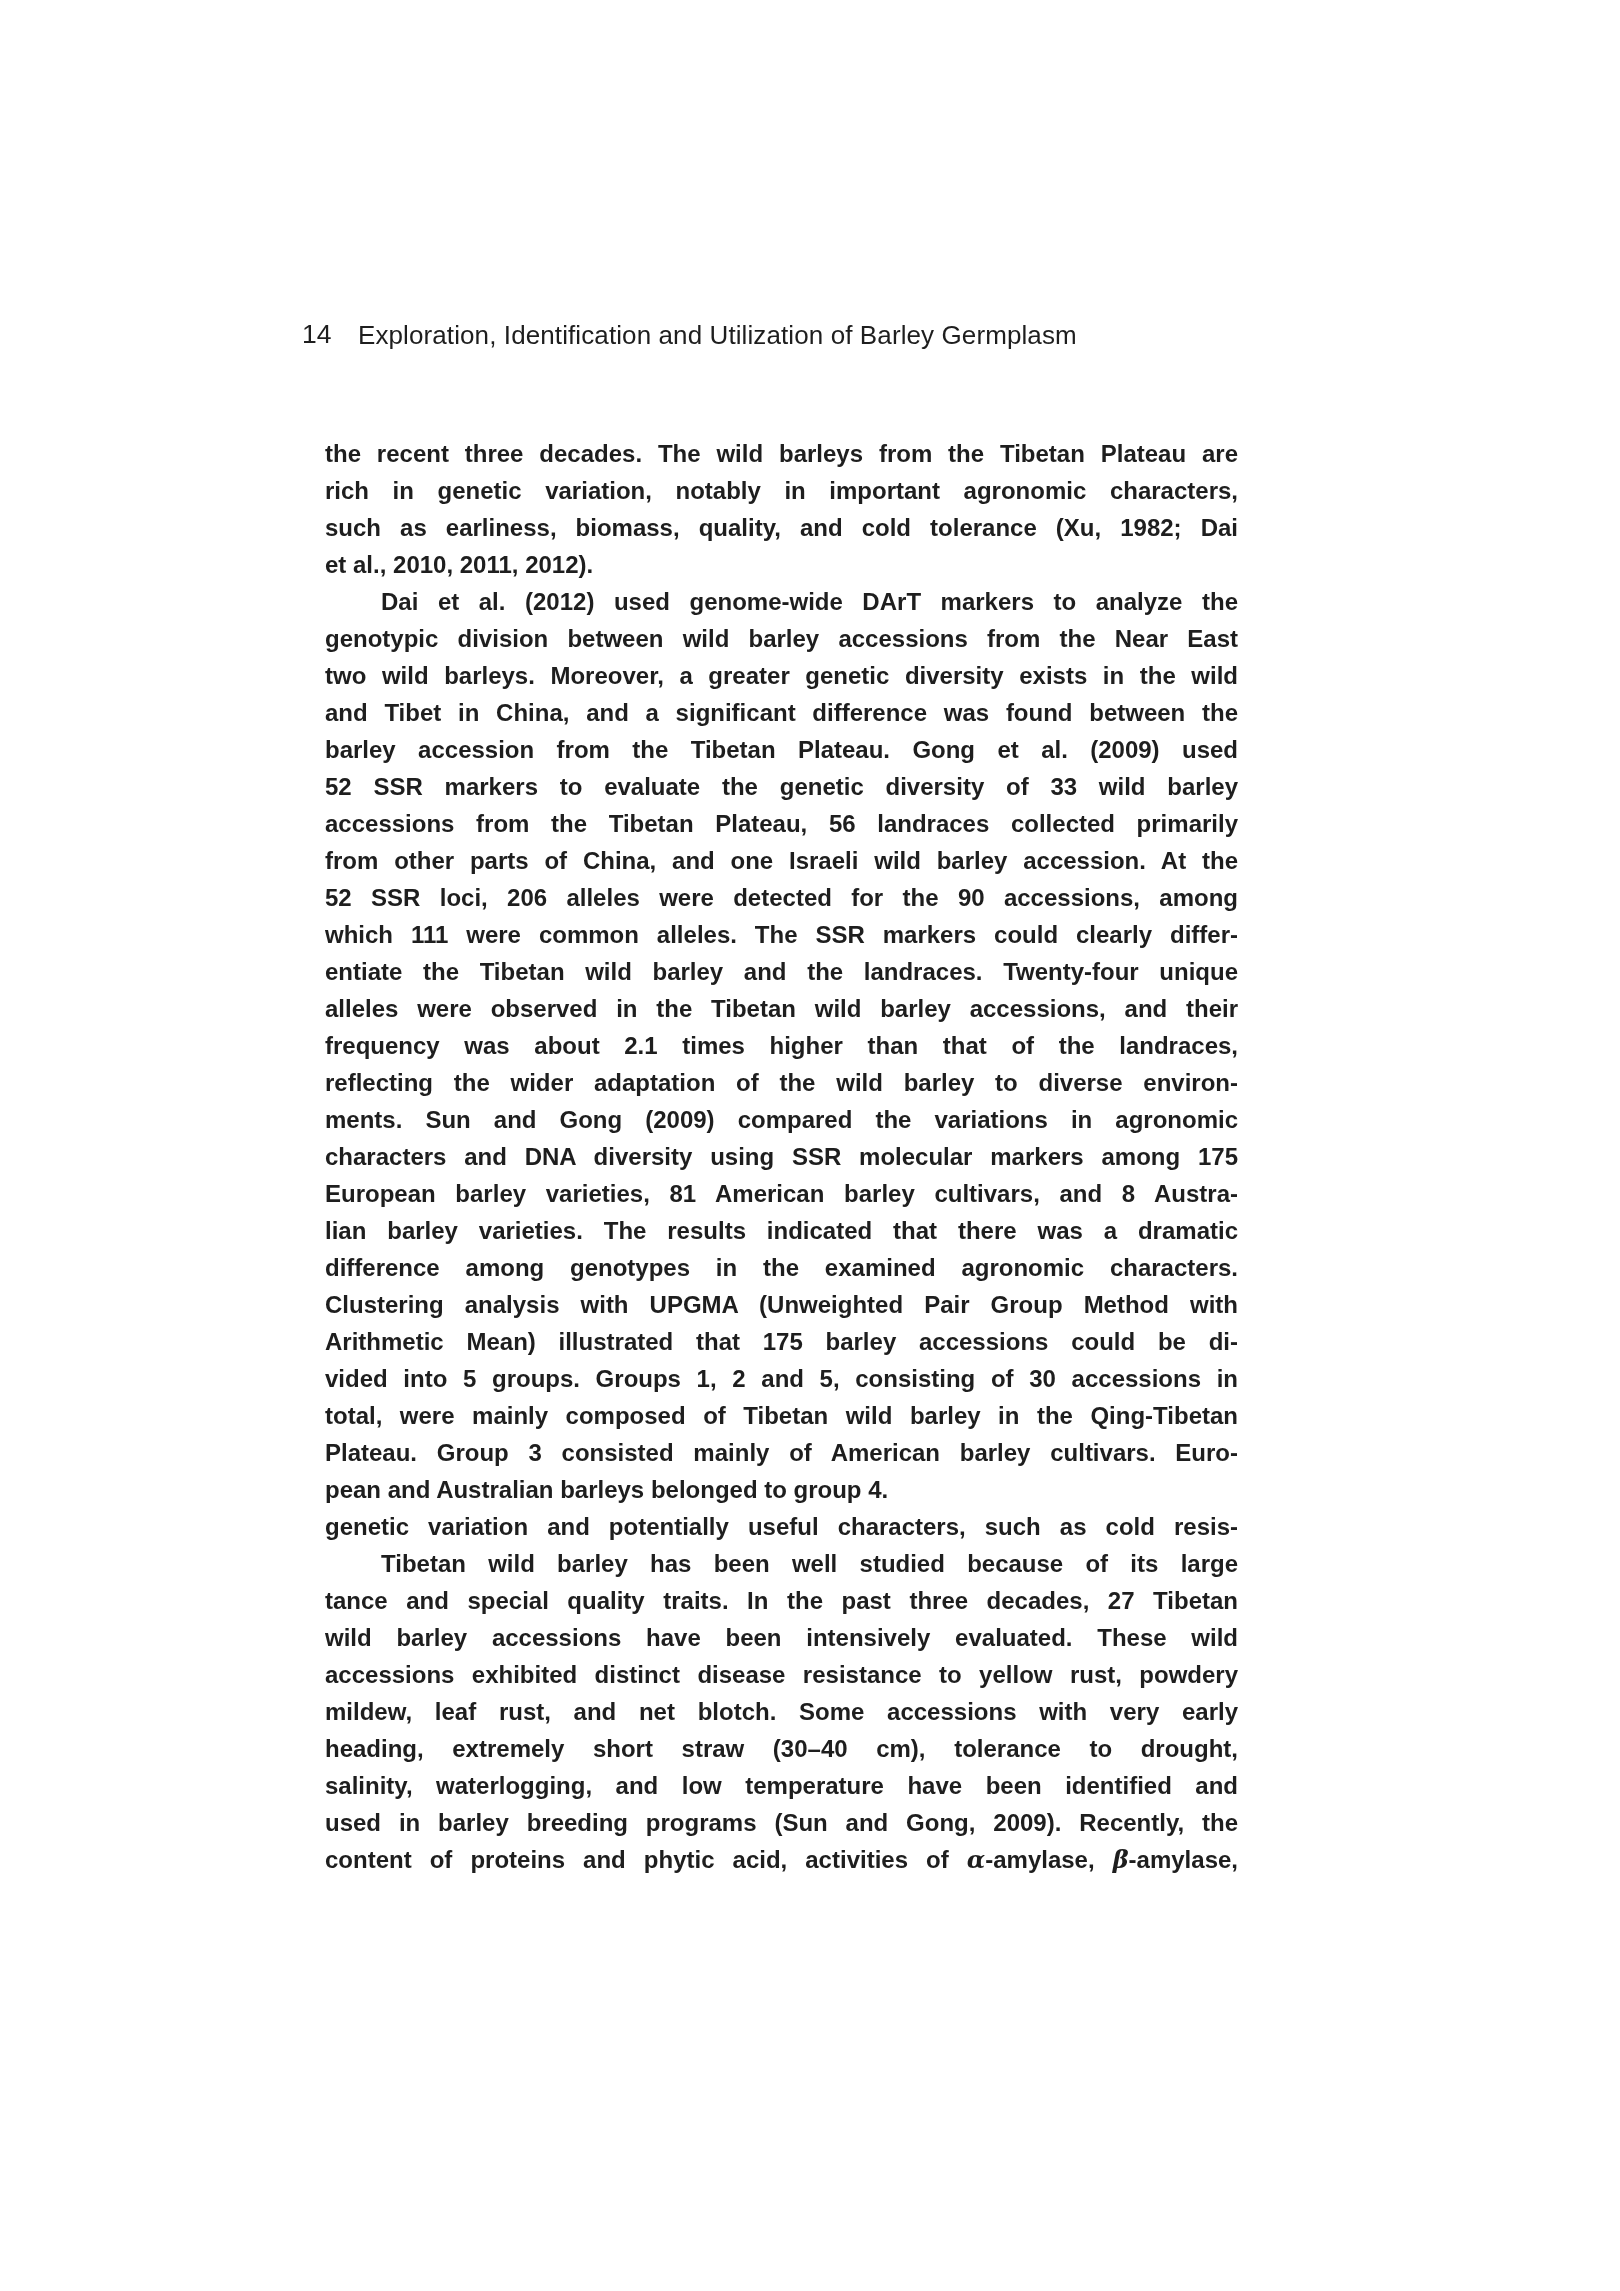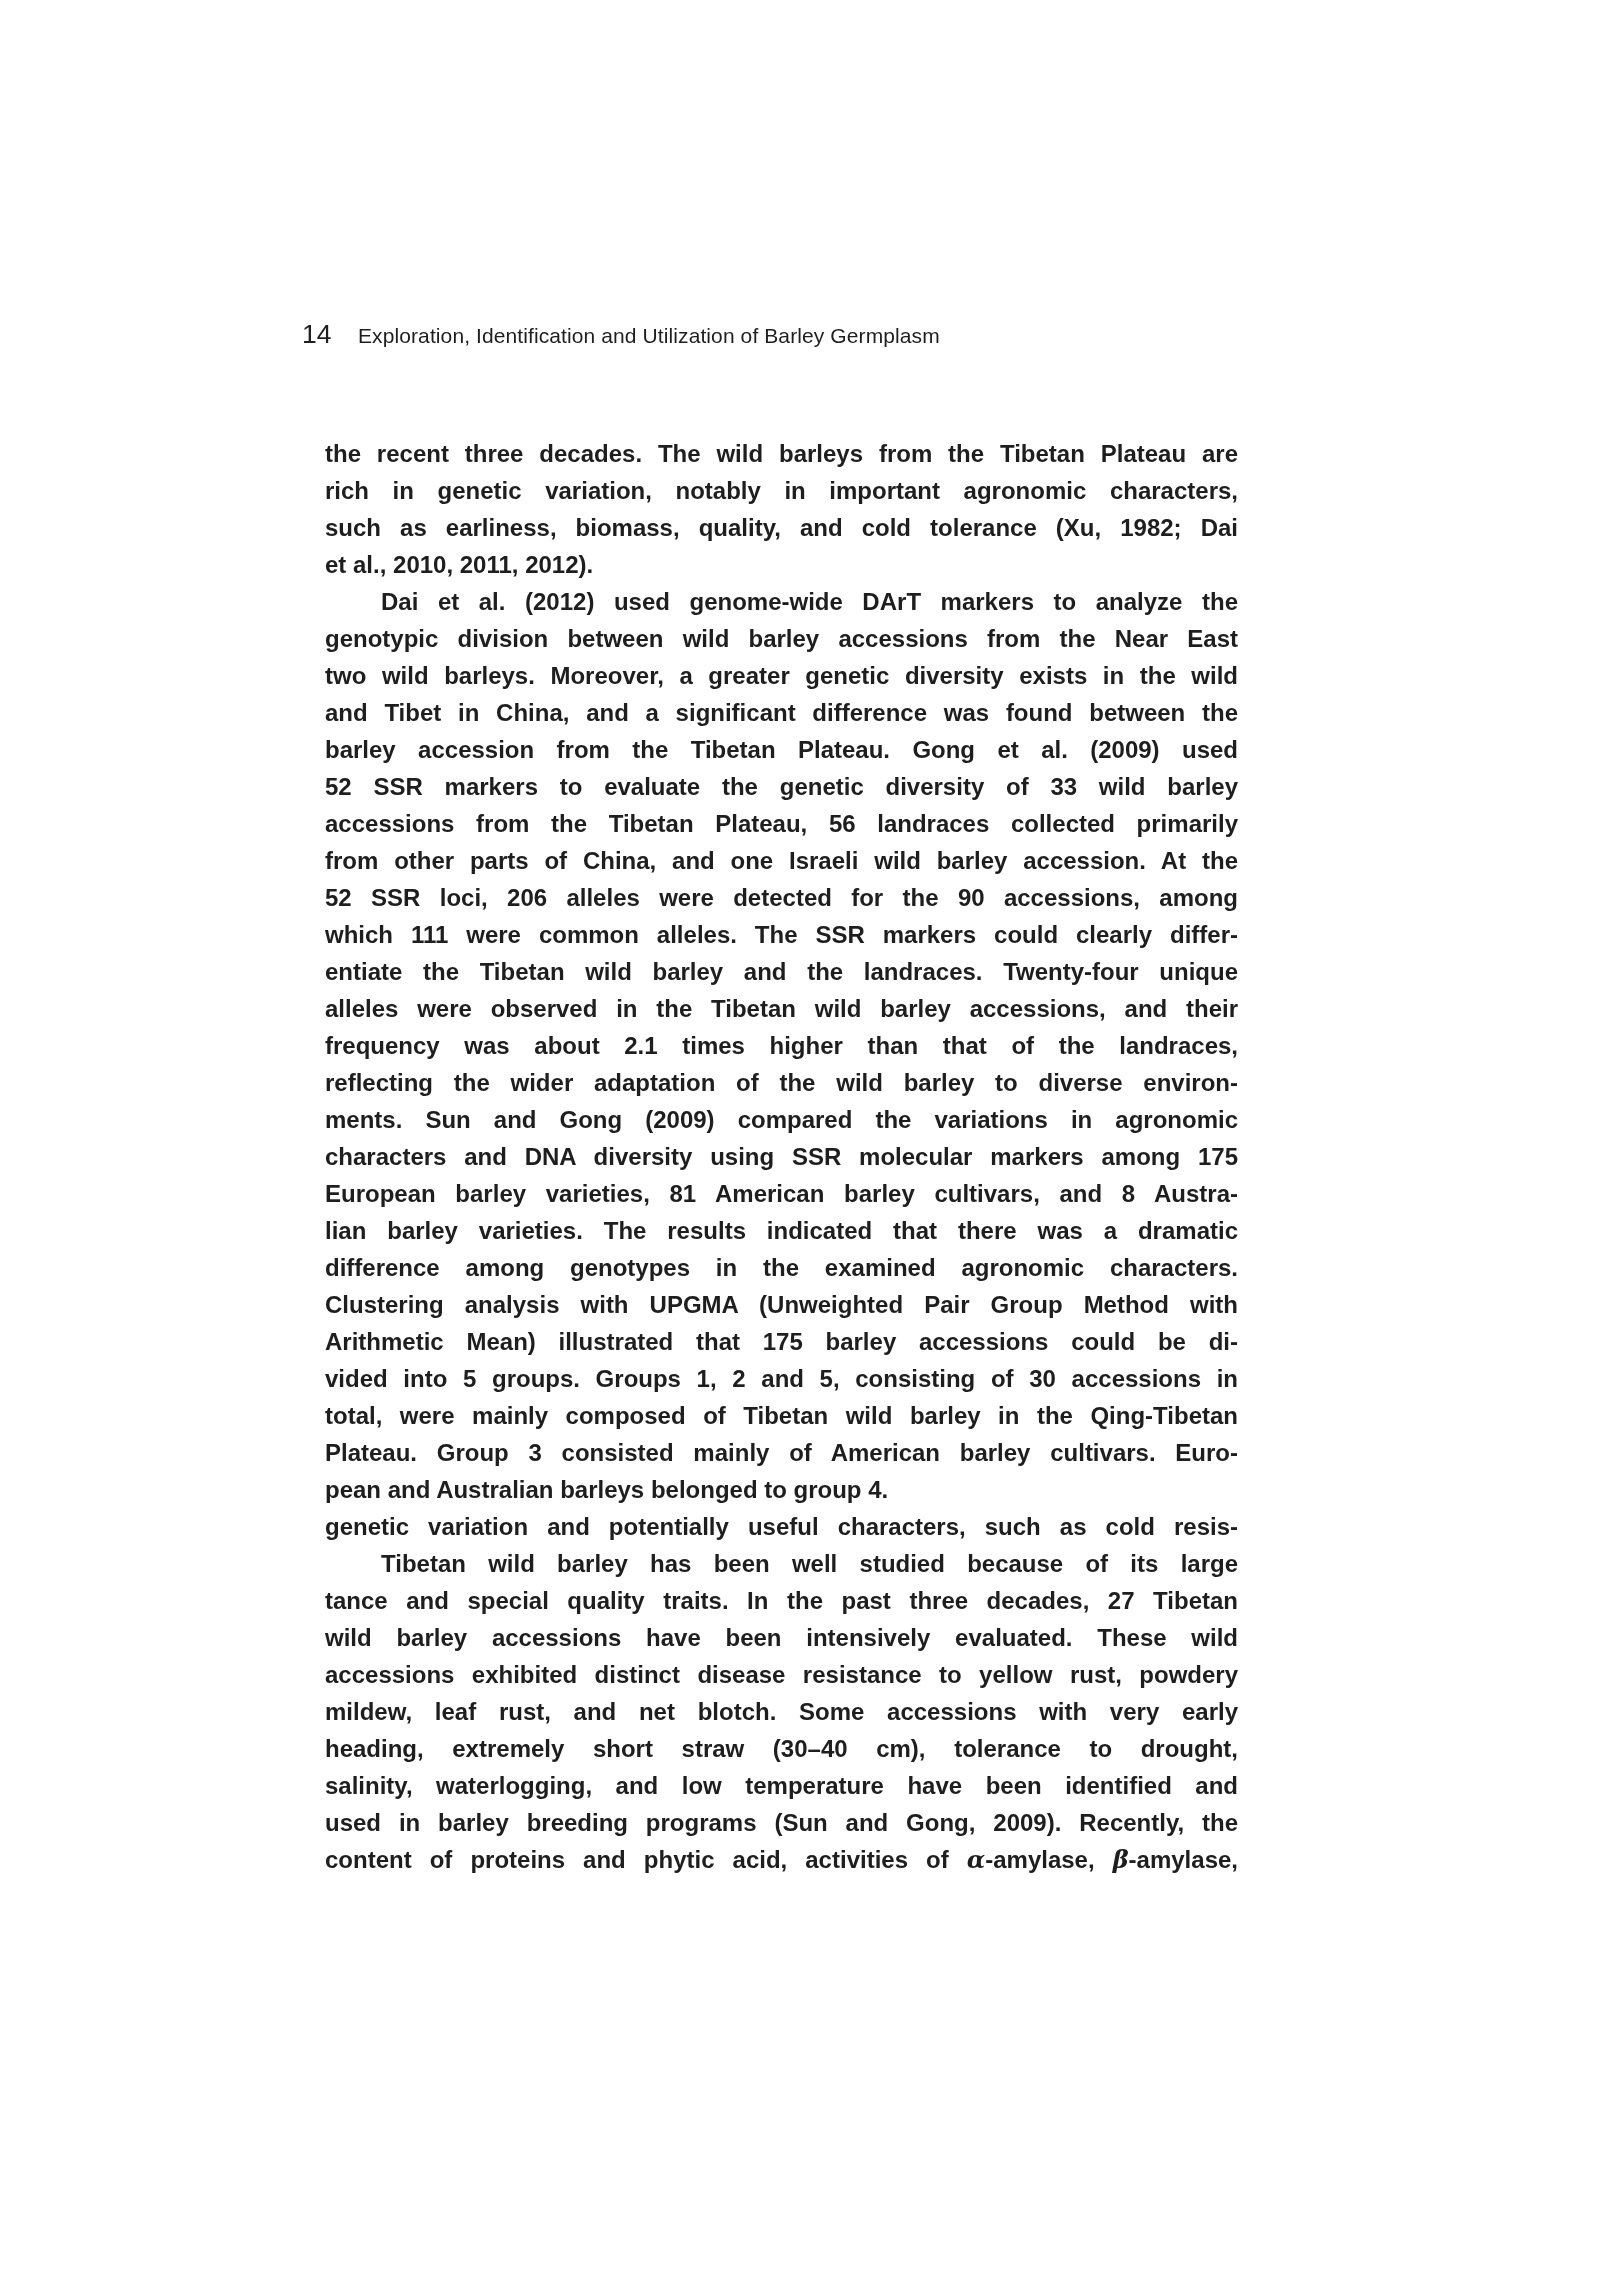--- a/index.html
+++ b/index.html
@@ -27,21 +27,21 @@
       left: 0;
       top: 0;
       font-size: 26.5px;
       line-height: 29px;
       letter-spacing: 0px;
     }
     .running-title {
       position: absolute;
       left: 56px;
       top: 2.9px;
-      font-size: 21px;
+      font-size: 26px;
       line-height: 25.5px;
       letter-spacing: 0.1px;
     }
     .body-text {
       position: absolute;
       left: 325px;
       top: 435px;
       width: 913px;
     }
     .line {

